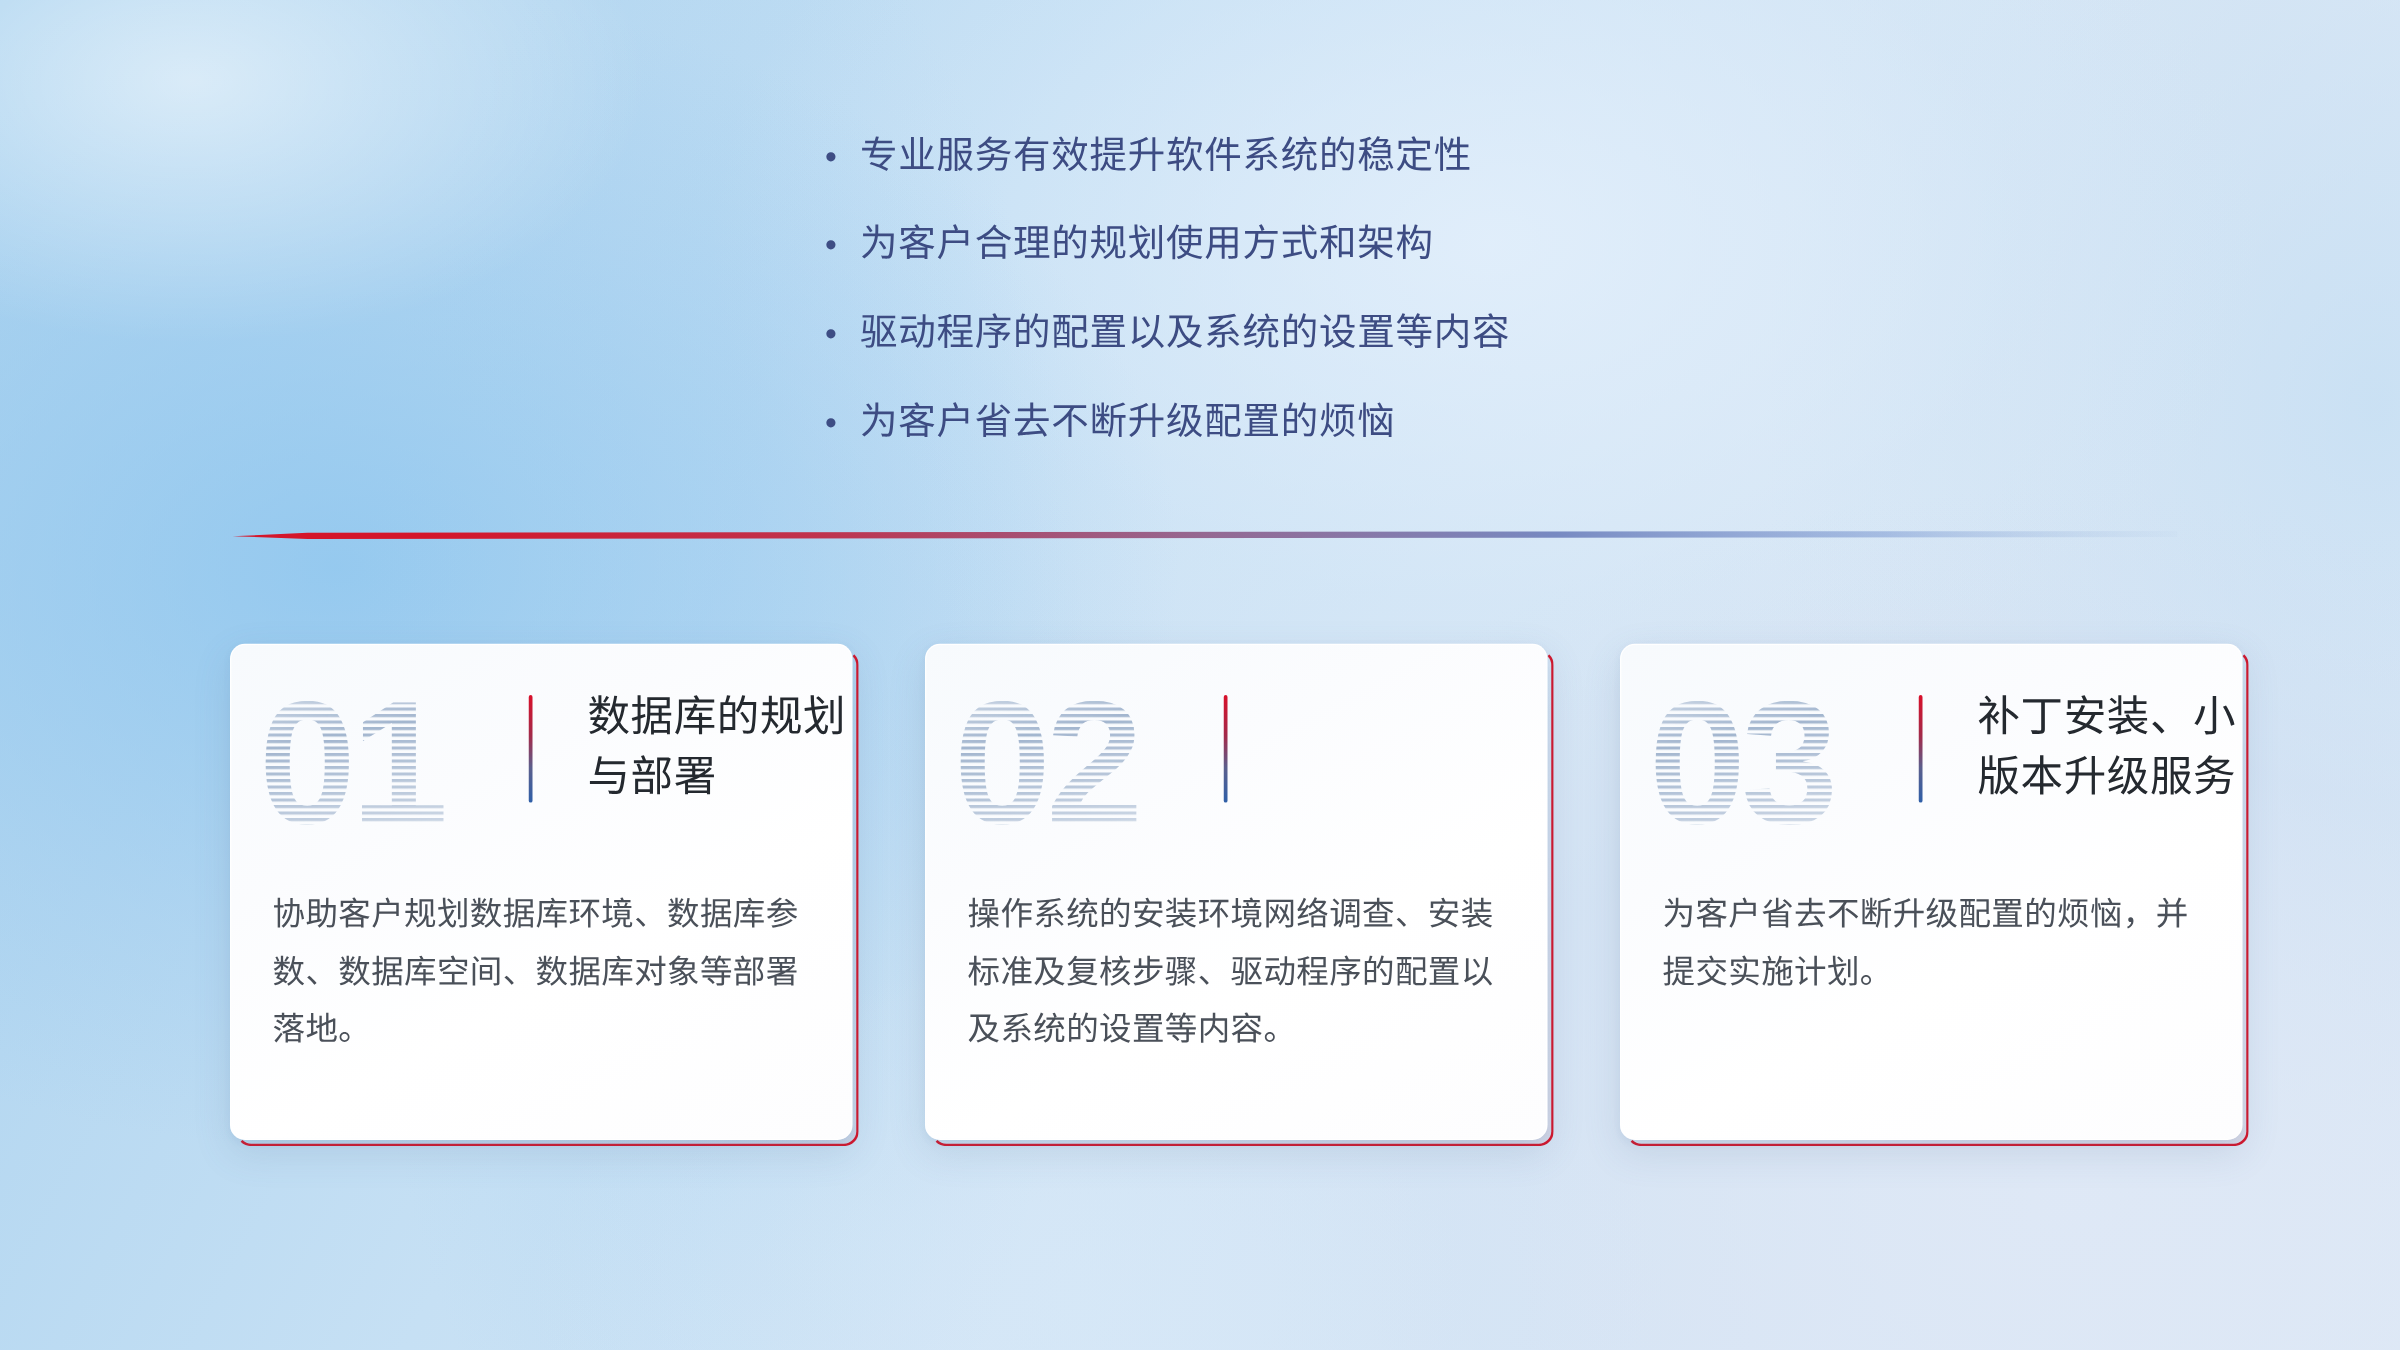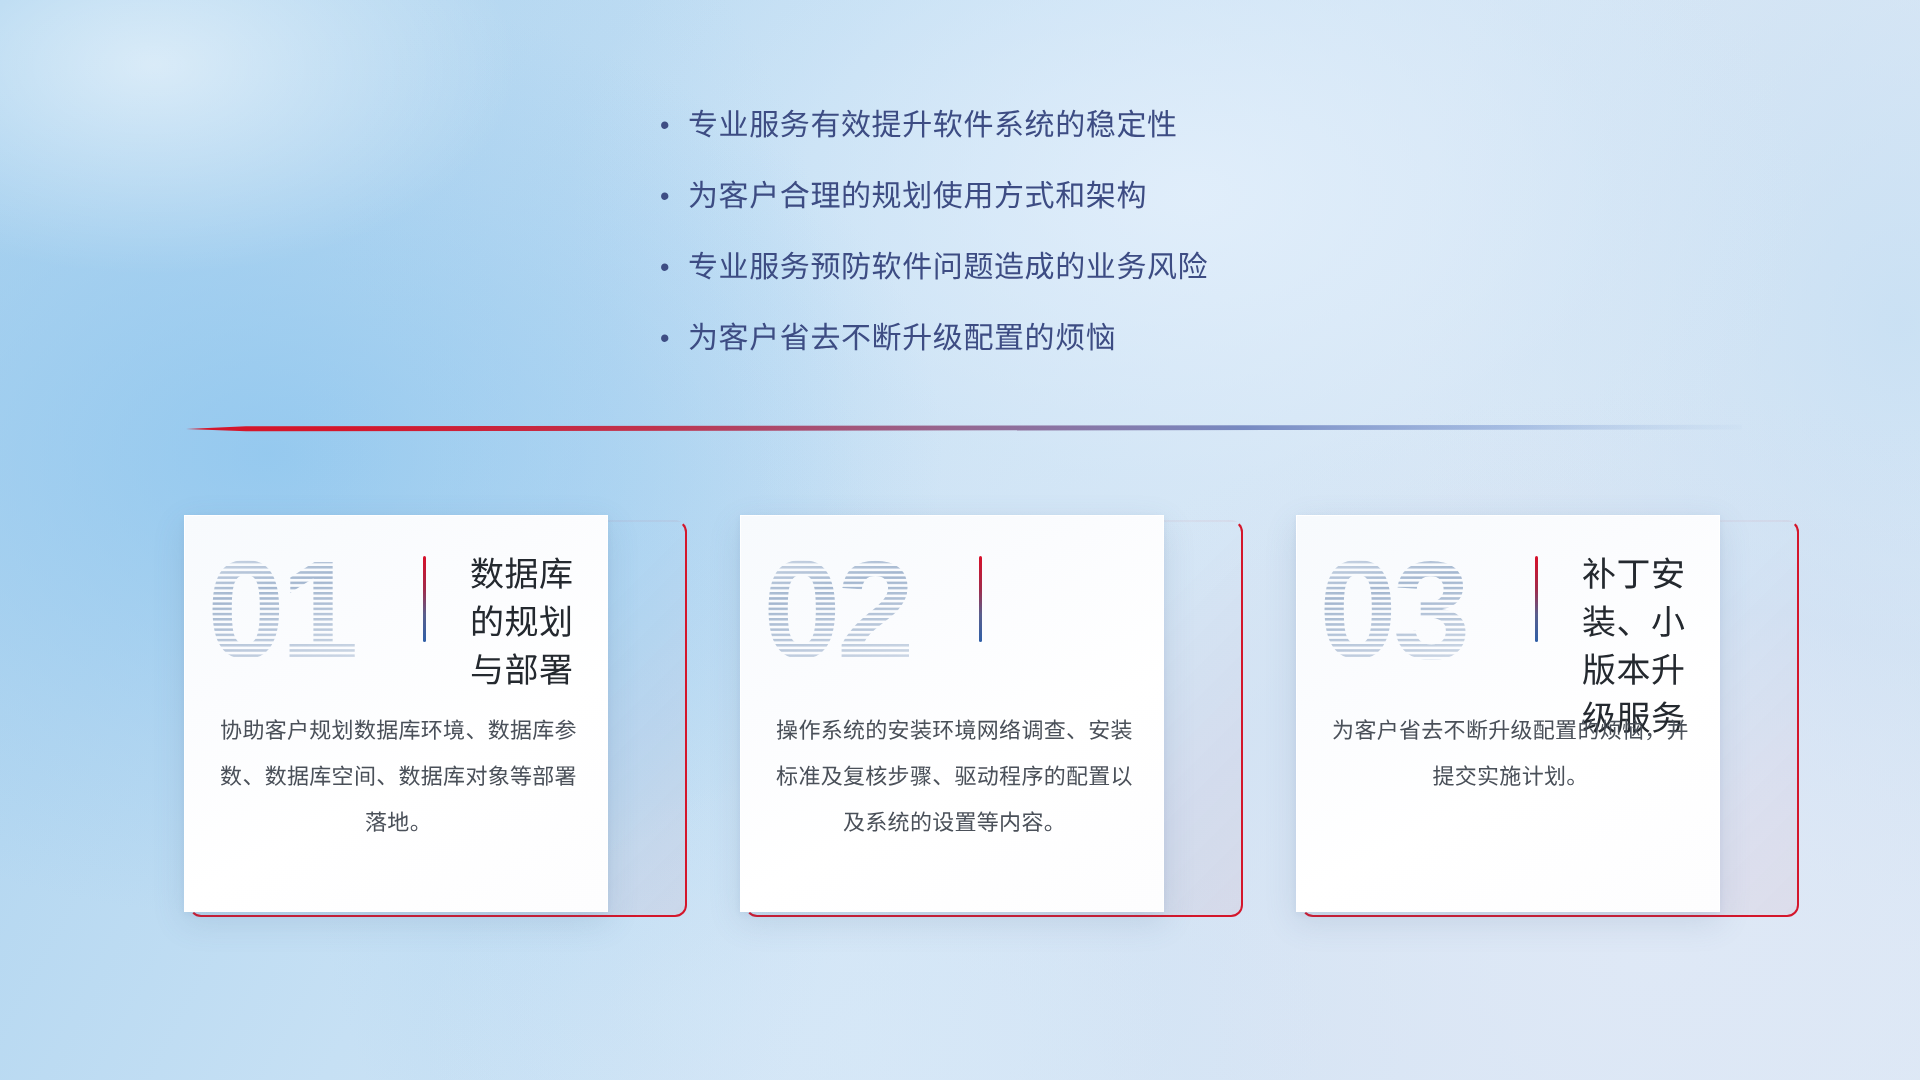--- a/index.html
+++ b/index.html
@@ -94,22 +94,22 @@
     border-radius:12px;
     border:2px solid #d4162b;
     border-left-color:rgba(212,22,43,0.0);
     border-top-color:rgba(212,22,43,0.0);
     background:linear-gradient(135deg, rgba(212,22,43,0) 55%, rgba(212,22,43,0.05) 100%);
     z-index:1;
   }
   .card-body {
     position:absolute;
     left:0; top:0;
-    width:424px; height:397px;
-    border-radius:0;
+    width:498px; height:397px;
+    border-radius:12px;
     background:linear-gradient(152deg,#f7fafd 0%,#fbfcfe 32%,#ffffff 62%,#fdfdfe 100%);
     border:1px solid rgba(255,255,255,0.95);
     box-shadow:0 10px 30px rgba(80,110,150,0.16), 0 2px 6px rgba(80,110,150,0.08);
     overflow:hidden;
     z-index:2;
   }
 
   
   .card-num {
     position:absolute;
@@ -142,25 +142,24 @@
     color:#24292f;
     font-weight:500;
     letter-spacing:0.5px;
     max-width:236px;
   }
 
   .card-text {
     position:absolute;
     left:33px; top:192px;
     right:28px;
-    font-size:22px;
+    font-size:26px;
     line-height:46px;
     color:#4a5059;
     letter-spacing:0.3px;
-    text-align:center;
   }
 </style>
 </head>
 <body>
 
 <div id="slide">
 
   <div class="bullets">
 
     <div class="bullet-row">
@@ -168,21 +167,21 @@
       <span class="bullet-text">专业服务有效提升软件系统的稳定性</span>
     </div>
 
     <div class="bullet-row">
       <span class="bullet-dot">•</span>
       <span class="bullet-text">为客户合理的规划使用方式和架构</span>
     </div>
 
     <div class="bullet-row">
       <span class="bullet-dot">•</span>
-      <span class="bullet-text">专业服务预防软件问题造成的业务风险</span>
+      <span class="bullet-text">驱动程序的配置以及系统的设置等内容</span>
     </div>
 
     <div class="bullet-row">
       <span class="bullet-dot">•</span>
       <span class="bullet-text">为客户省去不断升级配置的烦恼</span>
     </div>
 
   </div>
 
   <div class="divider-wrap">

